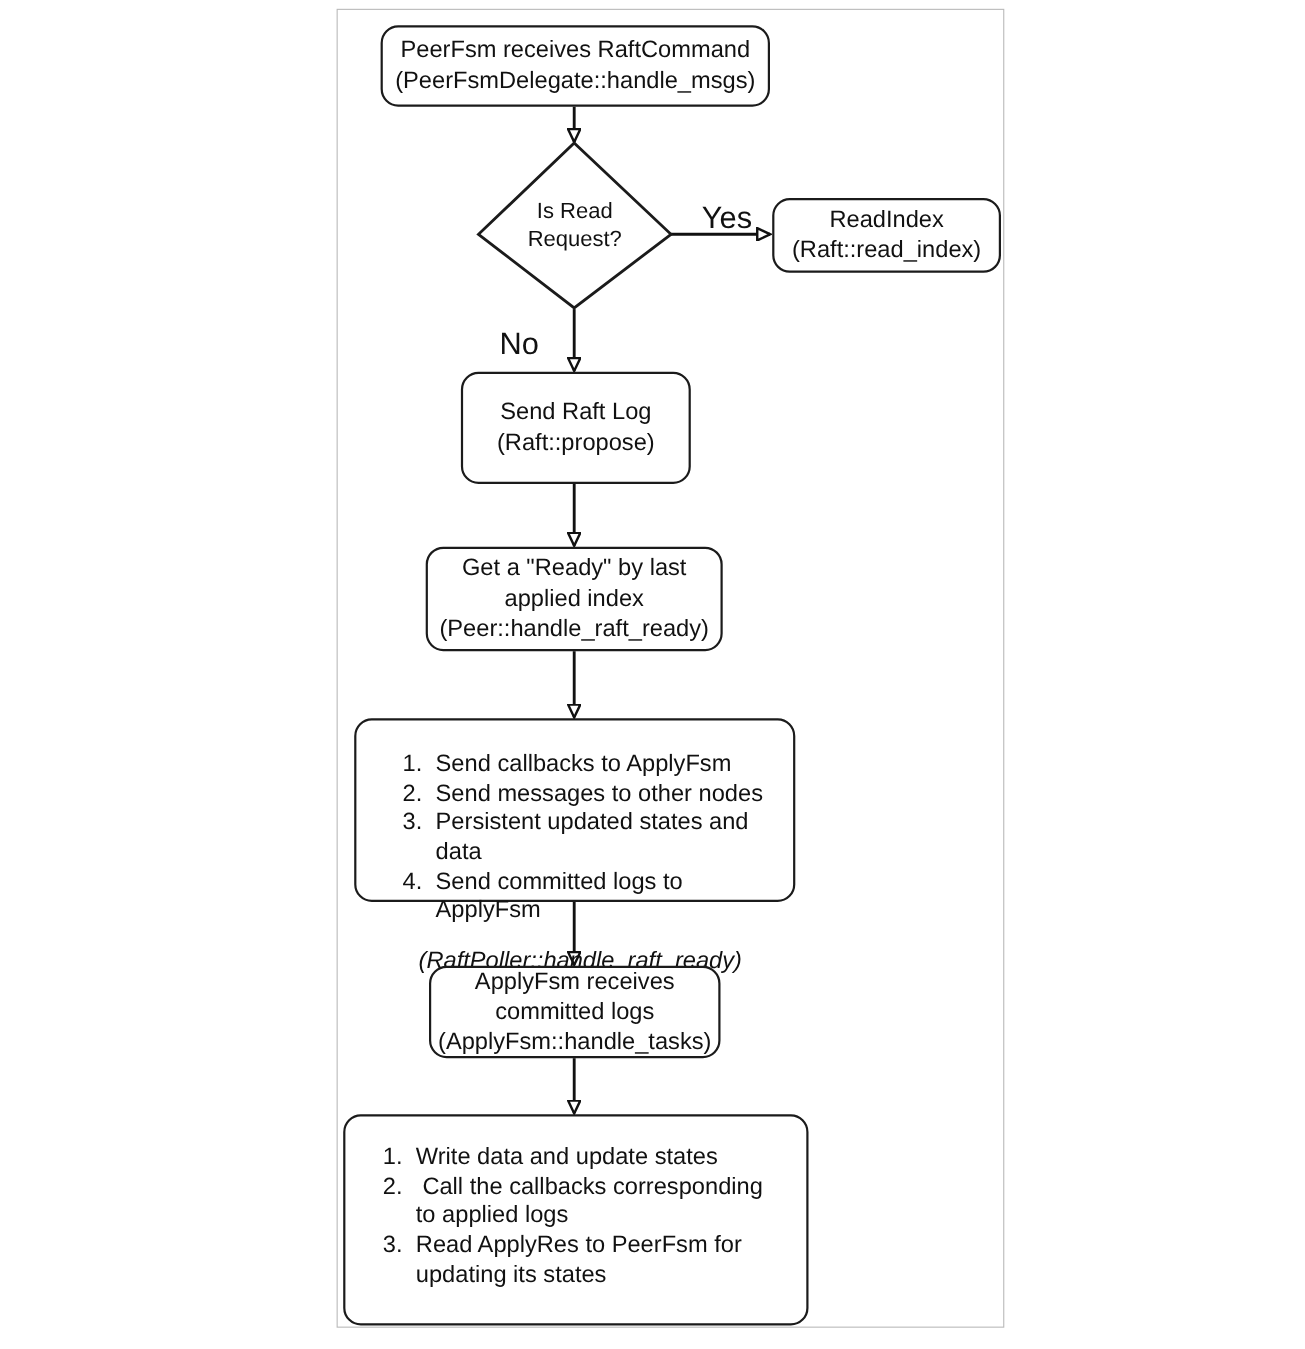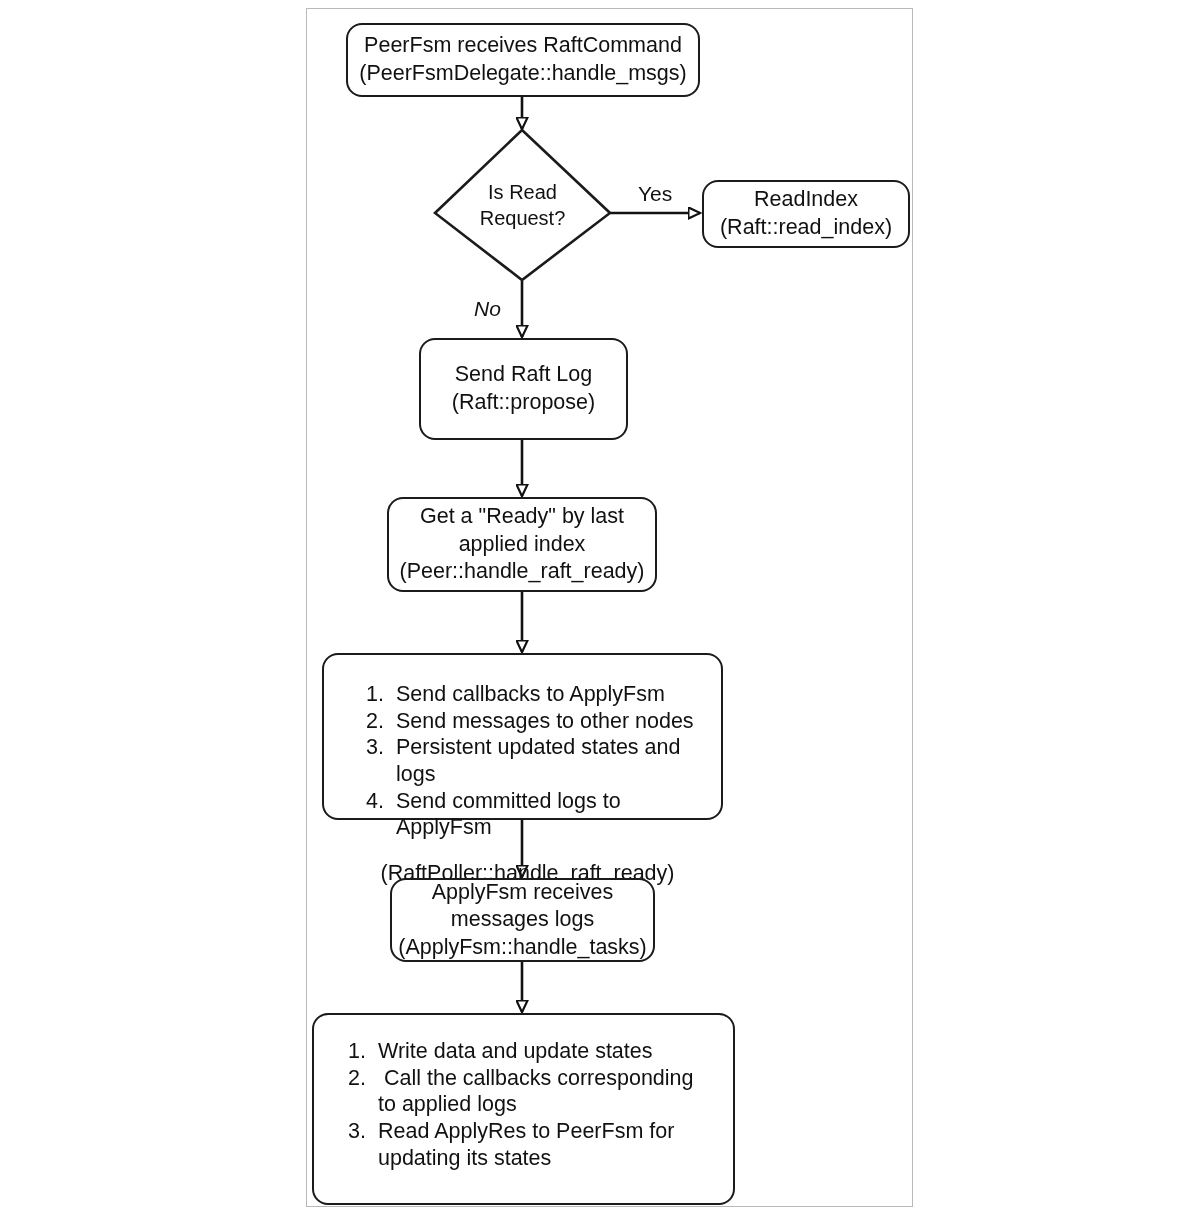--- a/index.html
+++ b/index.html
@@ -89,24 +89,25 @@
   .ol-list li .num {
     width: 30px;
     flex: 0 0 30px;
     text-align: left;
   }
   .ol-list li .txt { flex: 1 1 auto; }
   .fn-line {
     font-size: 21.5px;
     color: #111111;
     white-space: pre;
+    font-style: italic;
   }
   .edge-label {
     position: absolute;
-    font-size: 21px;
+    font-size: 28px;
     color: #111111;
     white-space: pre;
   }
 </style>
 </head>
 <body>
 
 <div id="canvas">
 
   <div id="diagram-frame"></div>
@@ -141,21 +142,21 @@
   </div>
 
   <div class="diamond-wrap" style="left:435px; top:130px; width:175px; height:150px;">
     <div class="diamond-label">
       <span class="line">Is Read</span>
       <span class="line">Request?</span>
     </div>
   </div>
 
   <div class="edge-label" style="left:638px; top:182px;">Yes</div>
-  <div class="edge-label" style="left:474px; top:297px;font-style:italic;">No</div>
+  <div class="edge-label" style="left:454px; top:297px;">No</div>
 
   <div class="node node-text-22" style="left:419px; top:338px; width:209px; height:102px;">
     <span class="line">Send Raft Log</span>
     <span class="line">(Raft::propose)</span>
   </div>
 
   <div class="node node-text-22" style="left:702px; top:180px; width:208px; height:68px;">
     <span class="line">ReadIndex</span>
     <span class="line">(Raft::read_index)</span>
   </div>
@@ -163,29 +164,29 @@
   <div class="node node-text-22" style="left:387px; top:497px; width:270px; height:95px;">
     <span class="line">Get a "Ready" by last</span>
     <span class="line">applied index</span>
     <span class="line">(Peer::handle_raft_ready)</span>
   </div>
 
   <div class="node list-node" style="left:322px; top:653px; width:401px; height:167px; padding:26px 0 0 0;">
     <ol class="ol-list" id="raftpoller-list" style="margin-left:42px;">
         <li><span class="num">1.</span><span class="txt">Send callbacks to ApplyFsm</span></li>
         <li><span class="num">2.</span><span class="txt">Send messages to other nodes</span></li>
-        <li><span class="num">3.</span><span class="txt">Persistent updated states and logs</span></li>
+        <li><span class="num">3.</span><span class="txt">Persistent updated states and data</span></li>
         <li><span class="num">4.</span><span class="txt">Send committed logs to ApplyFsm</span></li>
       </ol>
     <div class="fn-line" style="margin-top:19px; align-self:center; padding-left:10px;">(RaftPoller::handle_raft_ready)</div>
   </div>
 
   <div class="node node-text-22" style="left:390px; top:878px; width:265px; height:84px;">
     <span class="line">ApplyFsm receives</span>
-    <span class="line">messages logs</span>
+    <span class="line">committed logs</span>
     <span class="line">(ApplyFsm::handle_tasks)</span>
   </div>
 
   <div class="node list-node" style="left:312px; top:1013px; width:423px; height:192px; padding:23px 0 0 0;">
     <ol class="ol-list" id="applyfsm-list" style="margin-left:34px; width:355px;">
         <li><span class="num">1.</span><span class="txt">Write data and update states</span></li>
         <li><span class="num">2.</span><span class="txt"> Call the callbacks corresponding to applied logs</span></li>
         <li><span class="num">3.</span><span class="txt">Read ApplyRes to PeerFsm for updating its states</span></li>
       </ol>
   </div>

